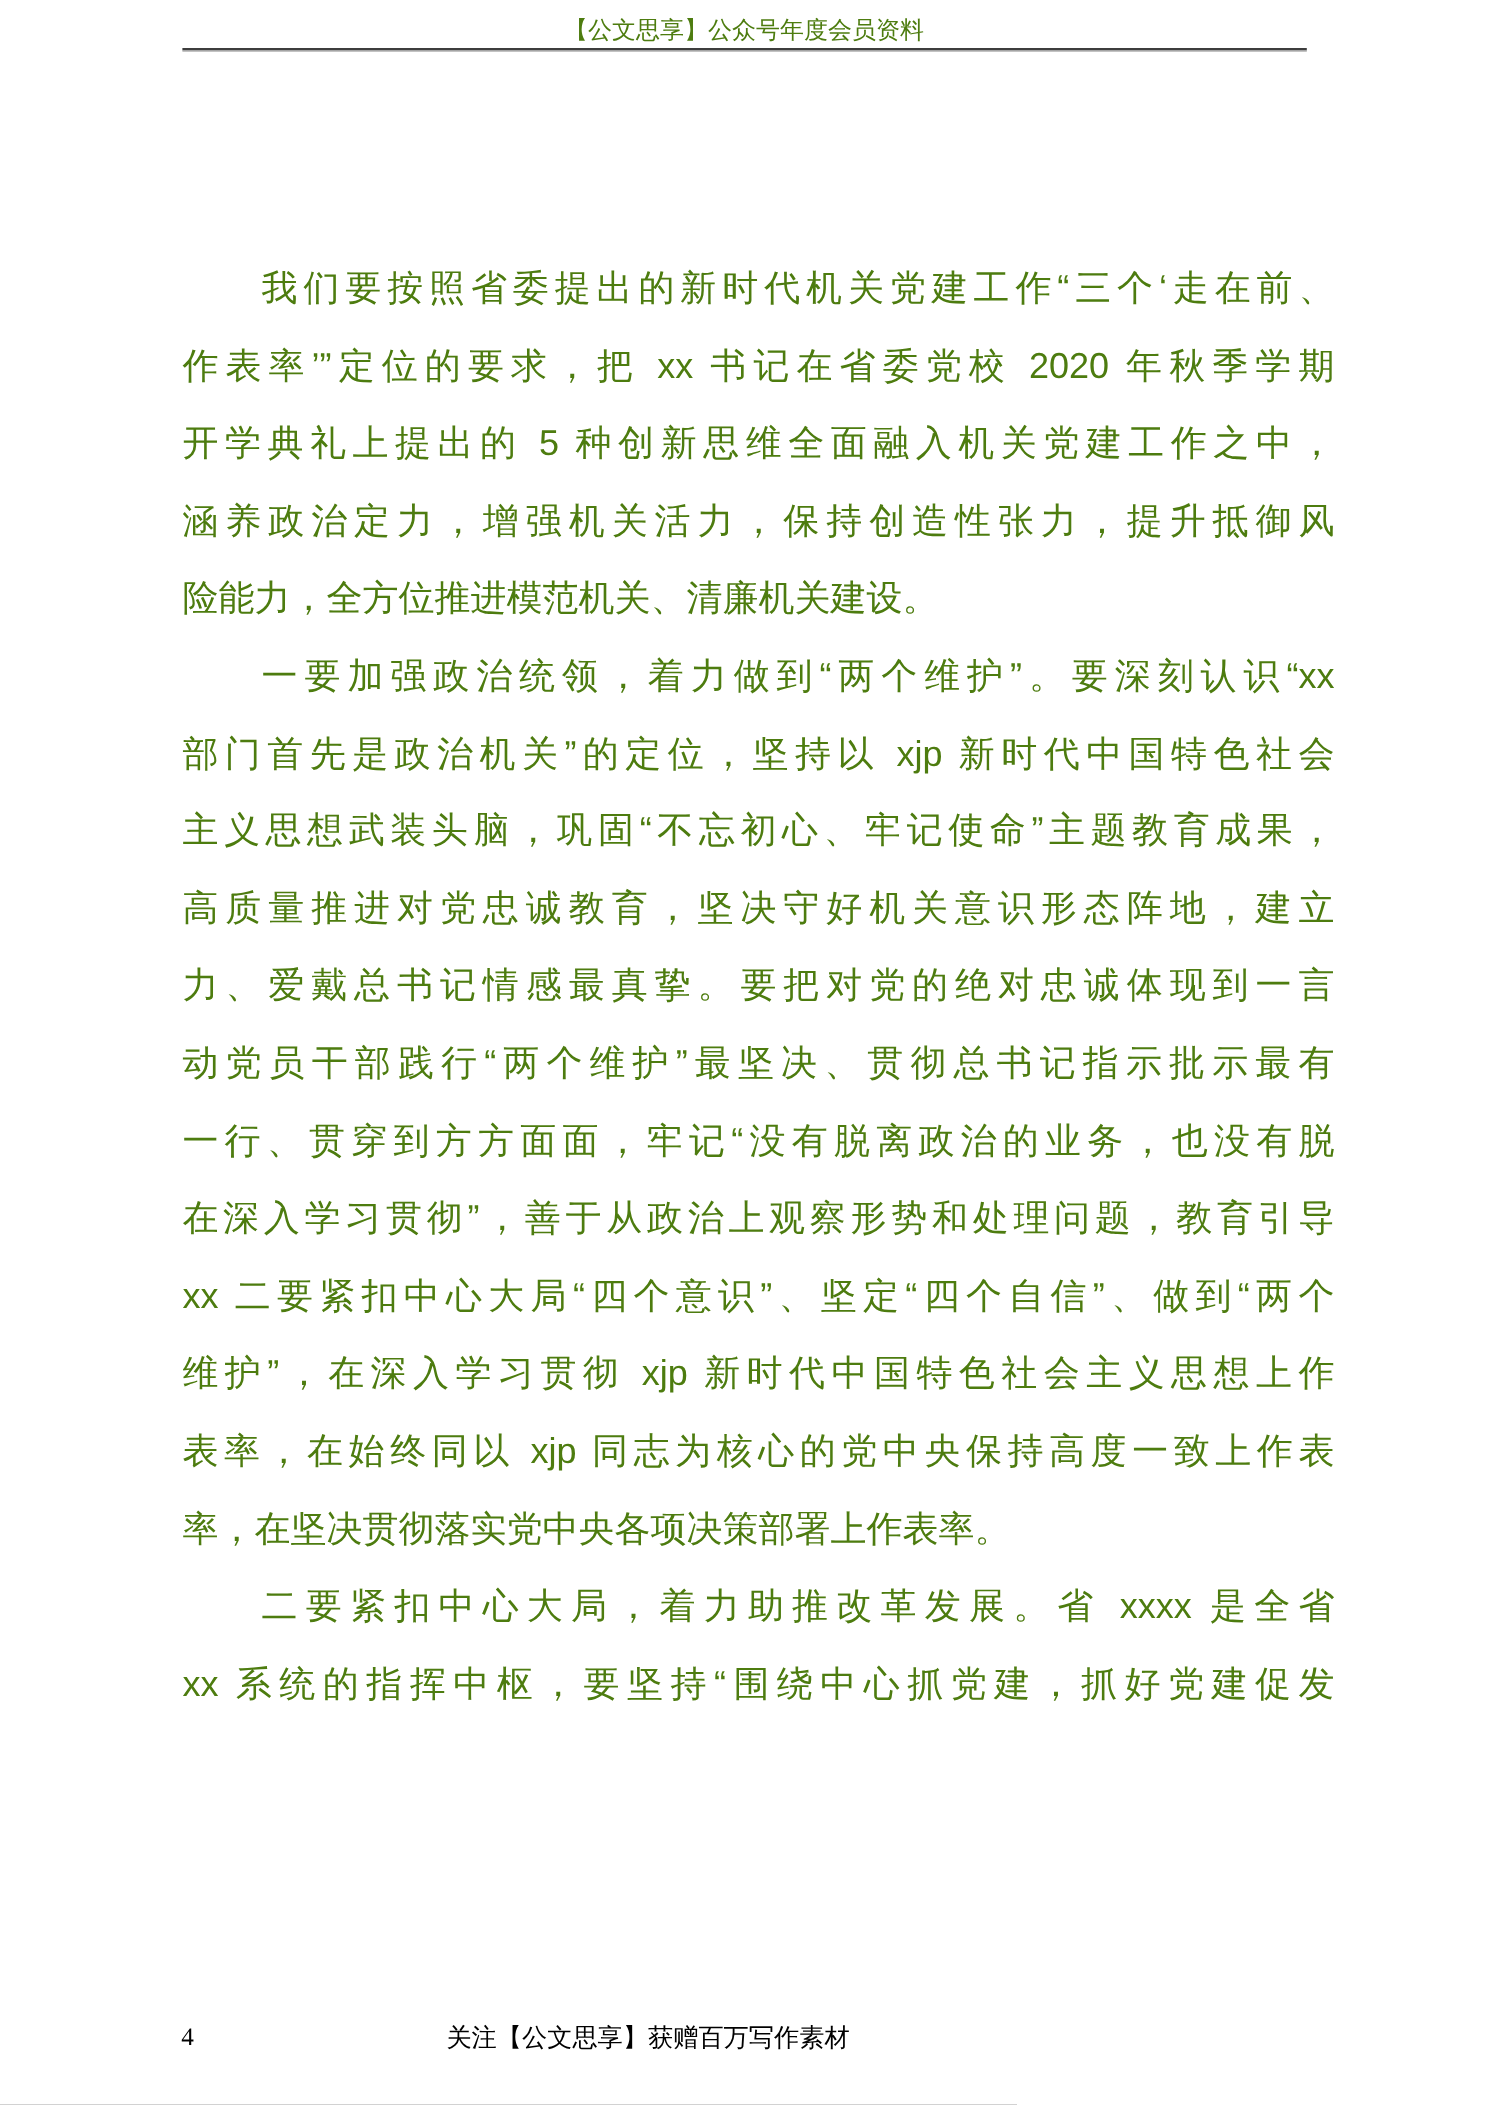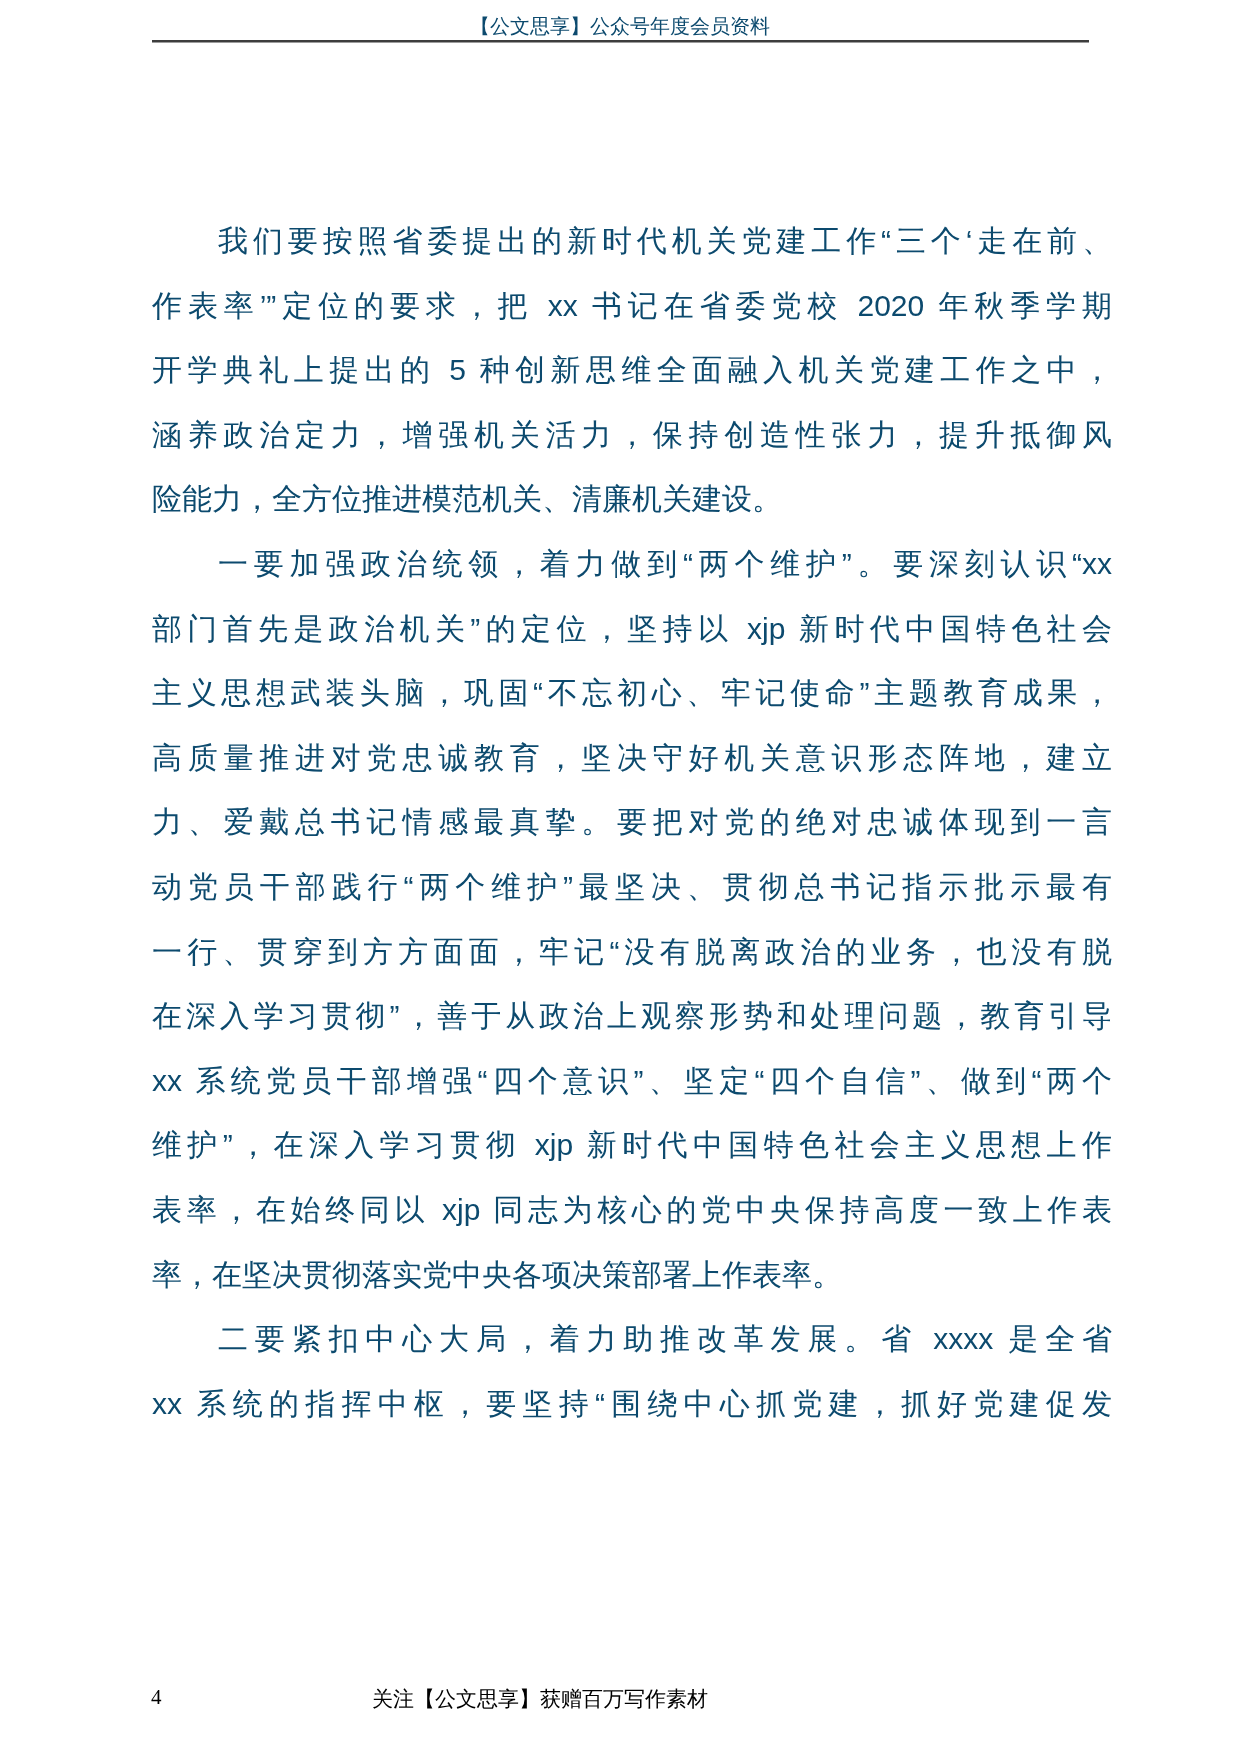--- a/index.html
+++ b/index.html
@@ -19,21 +19,21 @@
   }
   
   .header-title {
     position: absolute;
     top: 13px;
     left: 0;
     width: 1240px;
     text-align: center;
     font-size: 20px;
     line-height: 26px;
-    color: #0c4a6e;
+    color: #4d7c0f;
   }
   .header-rule {
     position: absolute;
     top: 40px;
     left: 152px;
     width: 937px;
     height: 0;
     border-top: 2px solid #3d3d3d;
     border-bottom: 1px solid #9c9c9c;
   }
@@ -44,21 +44,21 @@
     left: 152px;
     width: 960px;
   }
   .pline {
     font-size: 30px;
     line-height: 64.6px;
     height: 64.6px;
     overflow: hidden;
     text-align: justify;
     text-align-last: justify;
-    color: #0c4a6e;
+    color: #4d7c0f;
   }
   .pline.indent { padding-left: 66px; }
   .pline.pend { text-align-last: left; }
   
   .footer-pagenum {
     position: absolute;
     top: 1685px;
     left: 151px;
     font-family: "Liberation Serif", serif;
     font-size: 21px;
@@ -93,21 +93,21 @@
       </div>
       <div>
         <div class="pline indent">一要加强政治统领，着力做到“两个维护”。要深刻认识“xx</div>
         <div class="pline">部门首先是政治机关”的定位，坚持以 xjp 新时代中国特色社会</div>
         <div class="pline">主义思想武装头脑，巩固“不忘初心、牢记使命”主题教育成果，</div>
         <div class="pline">高质量推进对党忠诚教育，坚决守好机关意识形态阵地，建立</div>
         <div class="pline">力、爱戴总书记情感最真挚。要把对党的绝对忠诚体现到一言</div>
         <div class="pline">动党员干部践行“两个维护”最坚决、贯彻总书记指示批示最有</div>
         <div class="pline">一行、贯穿到方方面面，牢记“没有脱离政治的业务，也没有脱</div>
         <div class="pline">在深入学习贯彻”，善于从政治上观察形势和处理问题，教育引导</div>
-        <div class="pline">xx 系统党员干部增强“四个意识”、坚定“四个自信”、做到“两个</div>
+        <div class="pline">xx 二要紧扣中心大局“四个意识”、坚定“四个自信”、做到“两个</div>
         <div class="pline">维护”，在深入学习贯彻 xjp 新时代中国特色社会主义思想上作</div>
         <div class="pline">表率，在始终同以 xjp 同志为核心的党中央保持高度一致上作表</div>
         <div class="pline pend">率，在坚决贯彻落实党中央各项决策部署上作表率。</div>
       </div>
       <div>
         <div class="pline indent">二要紧扣中心大局，着力助推改革发展。省 xxxx 是全省</div>
         <div class="pline">xx 系统的指挥中枢，要坚持“围绕中心抓党建，抓好党建促发</div>
       </div>
     </div>
 

